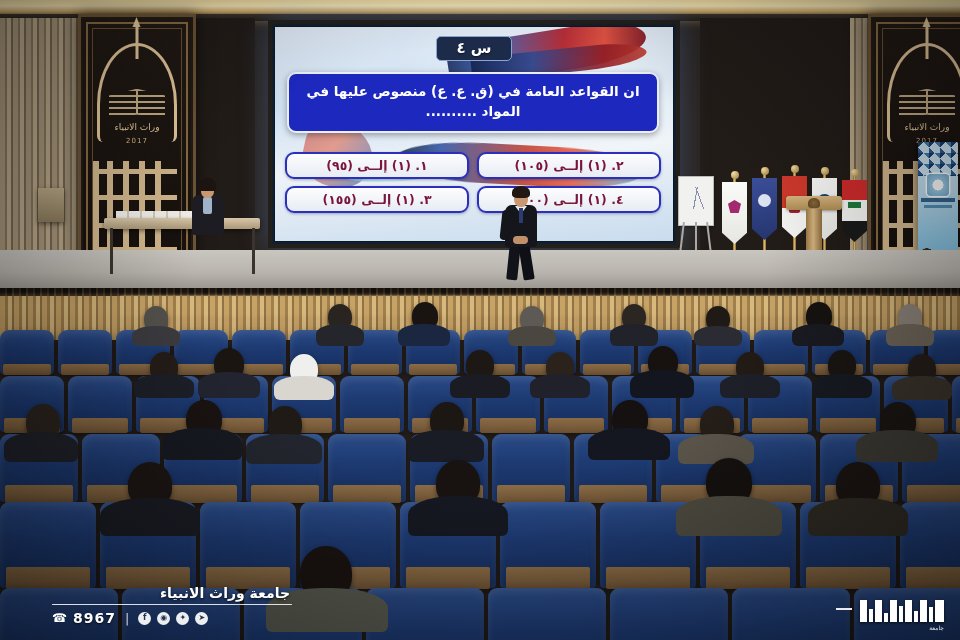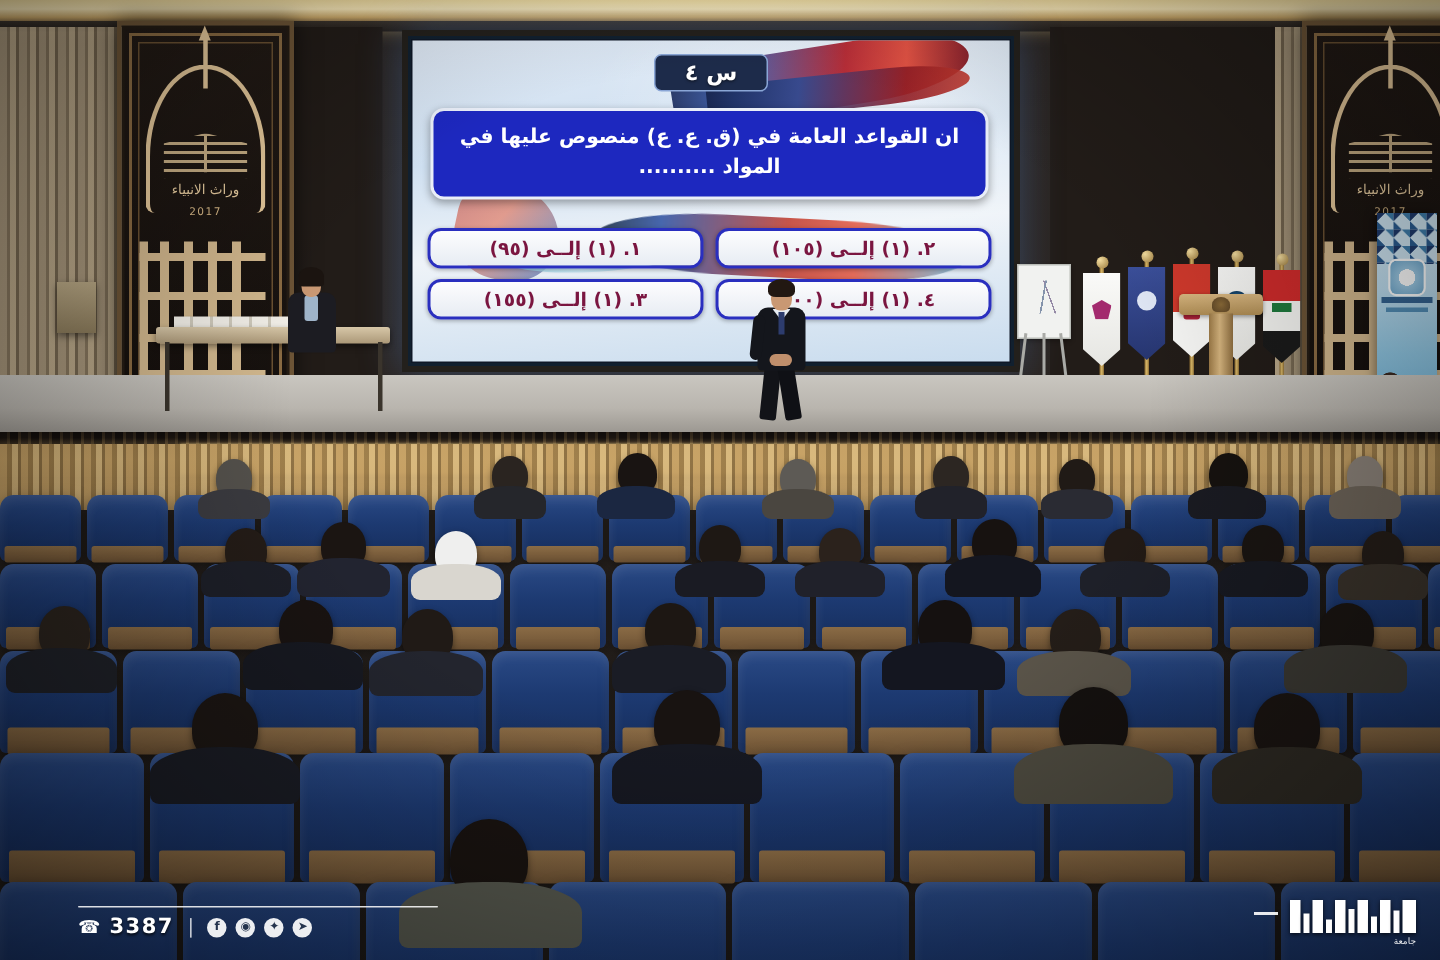--- a/index.html
+++ b/index.html
@@ -660,24 +660,25 @@
       <div>
         <div class="head" style="left:300px;top:250px;width:52px;height:54px;background:#191310;"></div>
         <div class="shoulders" style="left:266px;top:292px;width:122px;height:44px;background:#56584e;"></div>
       </div>
 
     </div>
 
     <div class="vignette"></div>
 
     <div class="watermark">
+      <div class="wm-name">جامعة وراث الانبياء</div>
       <div class="wm-rule"></div>
       <div class="wm-row">
         <span class="wm-phone">☎</span>
-        <span class="wm-num">3387</span>
+        <span class="wm-num">8967</span>
         <span class="wm-sep">|</span>
         <span class="soc">f</span>
         <span class="soc">◉</span>
         <span class="soc">✦</span>
         <span class="soc">➤</span>
       </div>
     </div>
 
     <div class="wm-logo">
       <div class="wm-logo-dash"></div>

